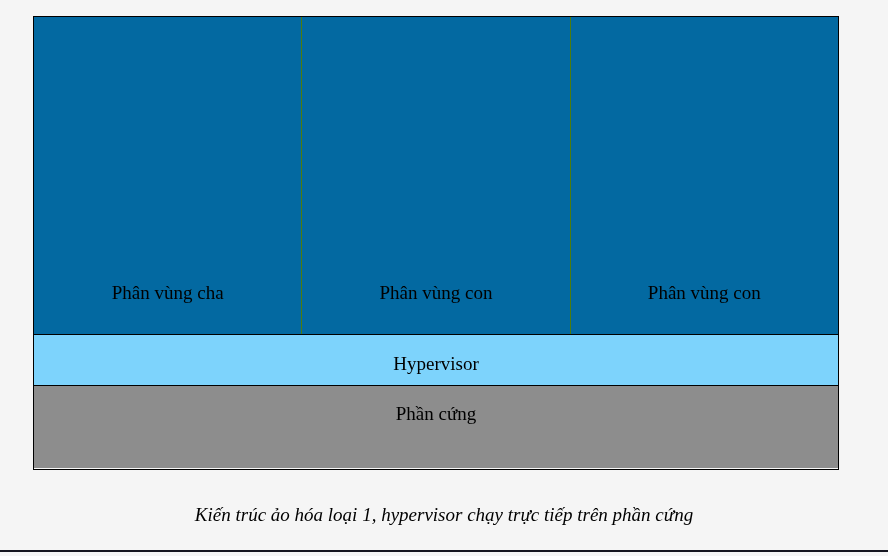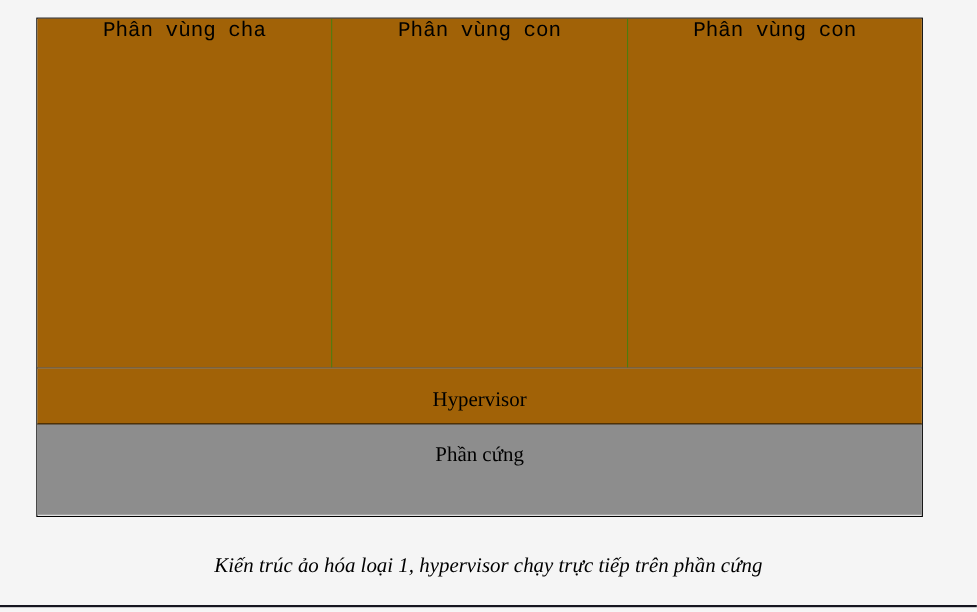--- a/index.html
+++ b/index.html
@@ -25,35 +25,34 @@
     background: #f8f8f8;
   }
   .partitions-row {
     display: flex;
     height: 317px;
     border-bottom: 1px solid #000;
   }
   .partition-box {
     flex: 1 1 0;
     display: flex;
-    align-items: flex-start;
+    align-items: flex-end;
     justify-content: center;
     padding-bottom: 30px;
     box-sizing: border-box;
-    background: #a16207;
+    background: #0369a1;
     font-size: 19px;
-    font-family: Liberation Mono, monospace;
   }
   .partition-box + .partition-box {
     border-left: 1px solid #4d7c0f;
   }
   .hypervisor-bar {
     height: 51px;
     border-bottom: 1px solid #000;
-    background: #a16207;
+    background: #7dd3fc;
     display: flex;
     align-items: center;
     justify-content: center;
     padding-top: 8px;
     box-sizing: border-box;
     font-size: 19px;
   }
   .hardware-bar {
     height: 82px;
     background: #8d8d8d;

